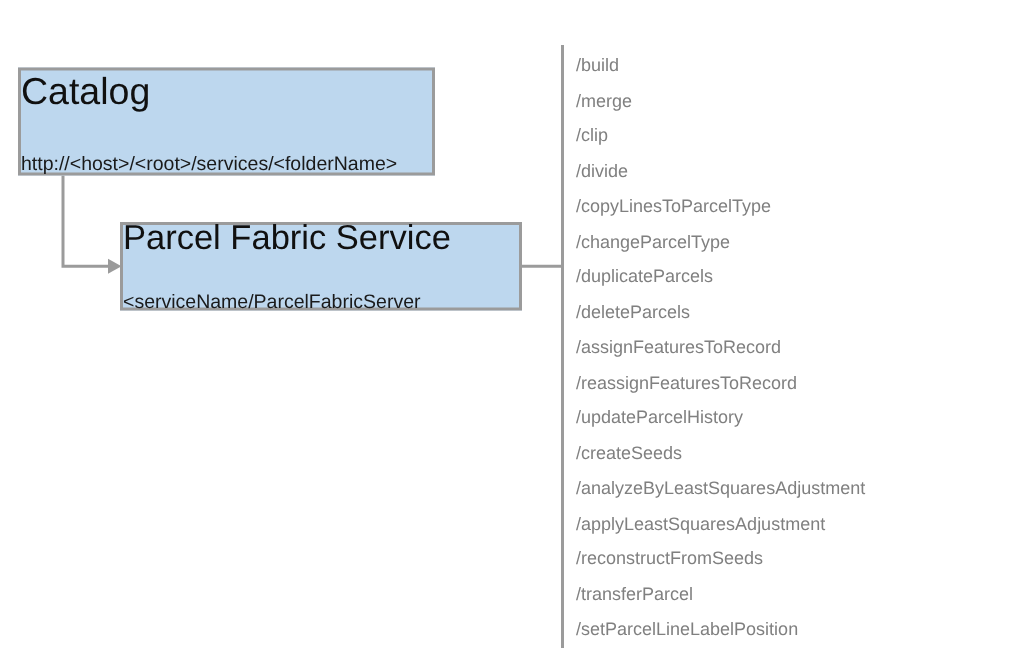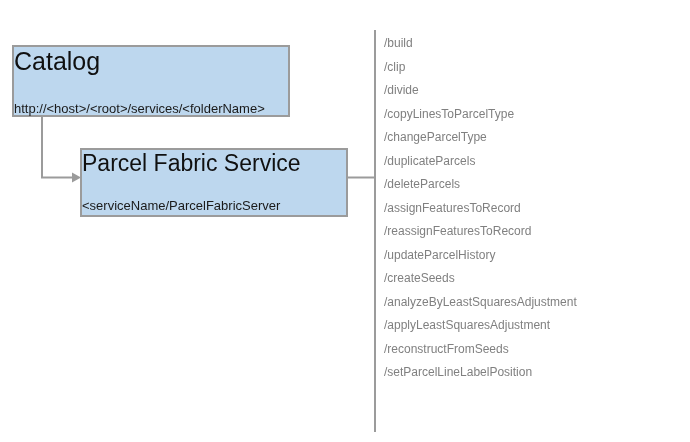--- a/index.html
+++ b/index.html
@@ -55,21 +55,21 @@
   }
   #catalog-node .node-title {
     font-size: 25px;
     margin-bottom: 8px;
   }
 
   #parcel-node {
     left: 80px;
     top: 148px;
     width: 268px;
-    height: 69px;
+    height: 59px;
   }
   #parcel-node .node-title {
     font-size: 23px;
     margin-bottom: 4px;
   }
 
   
   #connectors {
     position: absolute;
     left: 0;
@@ -115,29 +115,31 @@
     <div class="node-subtitle">http://&lt;host&gt;/&lt;root&gt;/services/&lt;folderName&gt;</div>
   </div>
 
   <div class="node" id="parcel-node">
     <div class="node-title">Parcel Fabric Service</div>
     <div class="node-subtitle">&lt;serviceName/ParcelFabricServer</div>
   </div>
 
   <div id="operations-panel">
       <div class="operation-item">/build</div>
+      <div class="operation-item">/merge</div>
       <div class="operation-item">/clip</div>
       <div class="operation-item">/divide</div>
       <div class="operation-item">/copyLinesToParcelType</div>
       <div class="operation-item">/changeParcelType</div>
       <div class="operation-item">/duplicateParcels</div>
       <div class="operation-item">/deleteParcels</div>
       <div class="operation-item">/assignFeaturesToRecord</div>
       <div class="operation-item">/reassignFeaturesToRecord</div>
       <div class="operation-item">/updateParcelHistory</div>
       <div class="operation-item">/createSeeds</div>
       <div class="operation-item">/analyzeByLeastSquaresAdjustment</div>
       <div class="operation-item">/applyLeastSquaresAdjustment</div>
       <div class="operation-item">/reconstructFromSeeds</div>
+      <div class="operation-item">/transferParcel</div>
       <div class="operation-item">/setParcelLineLabelPosition</div>
     </div>
 
 </div>
 
 </body></html>

